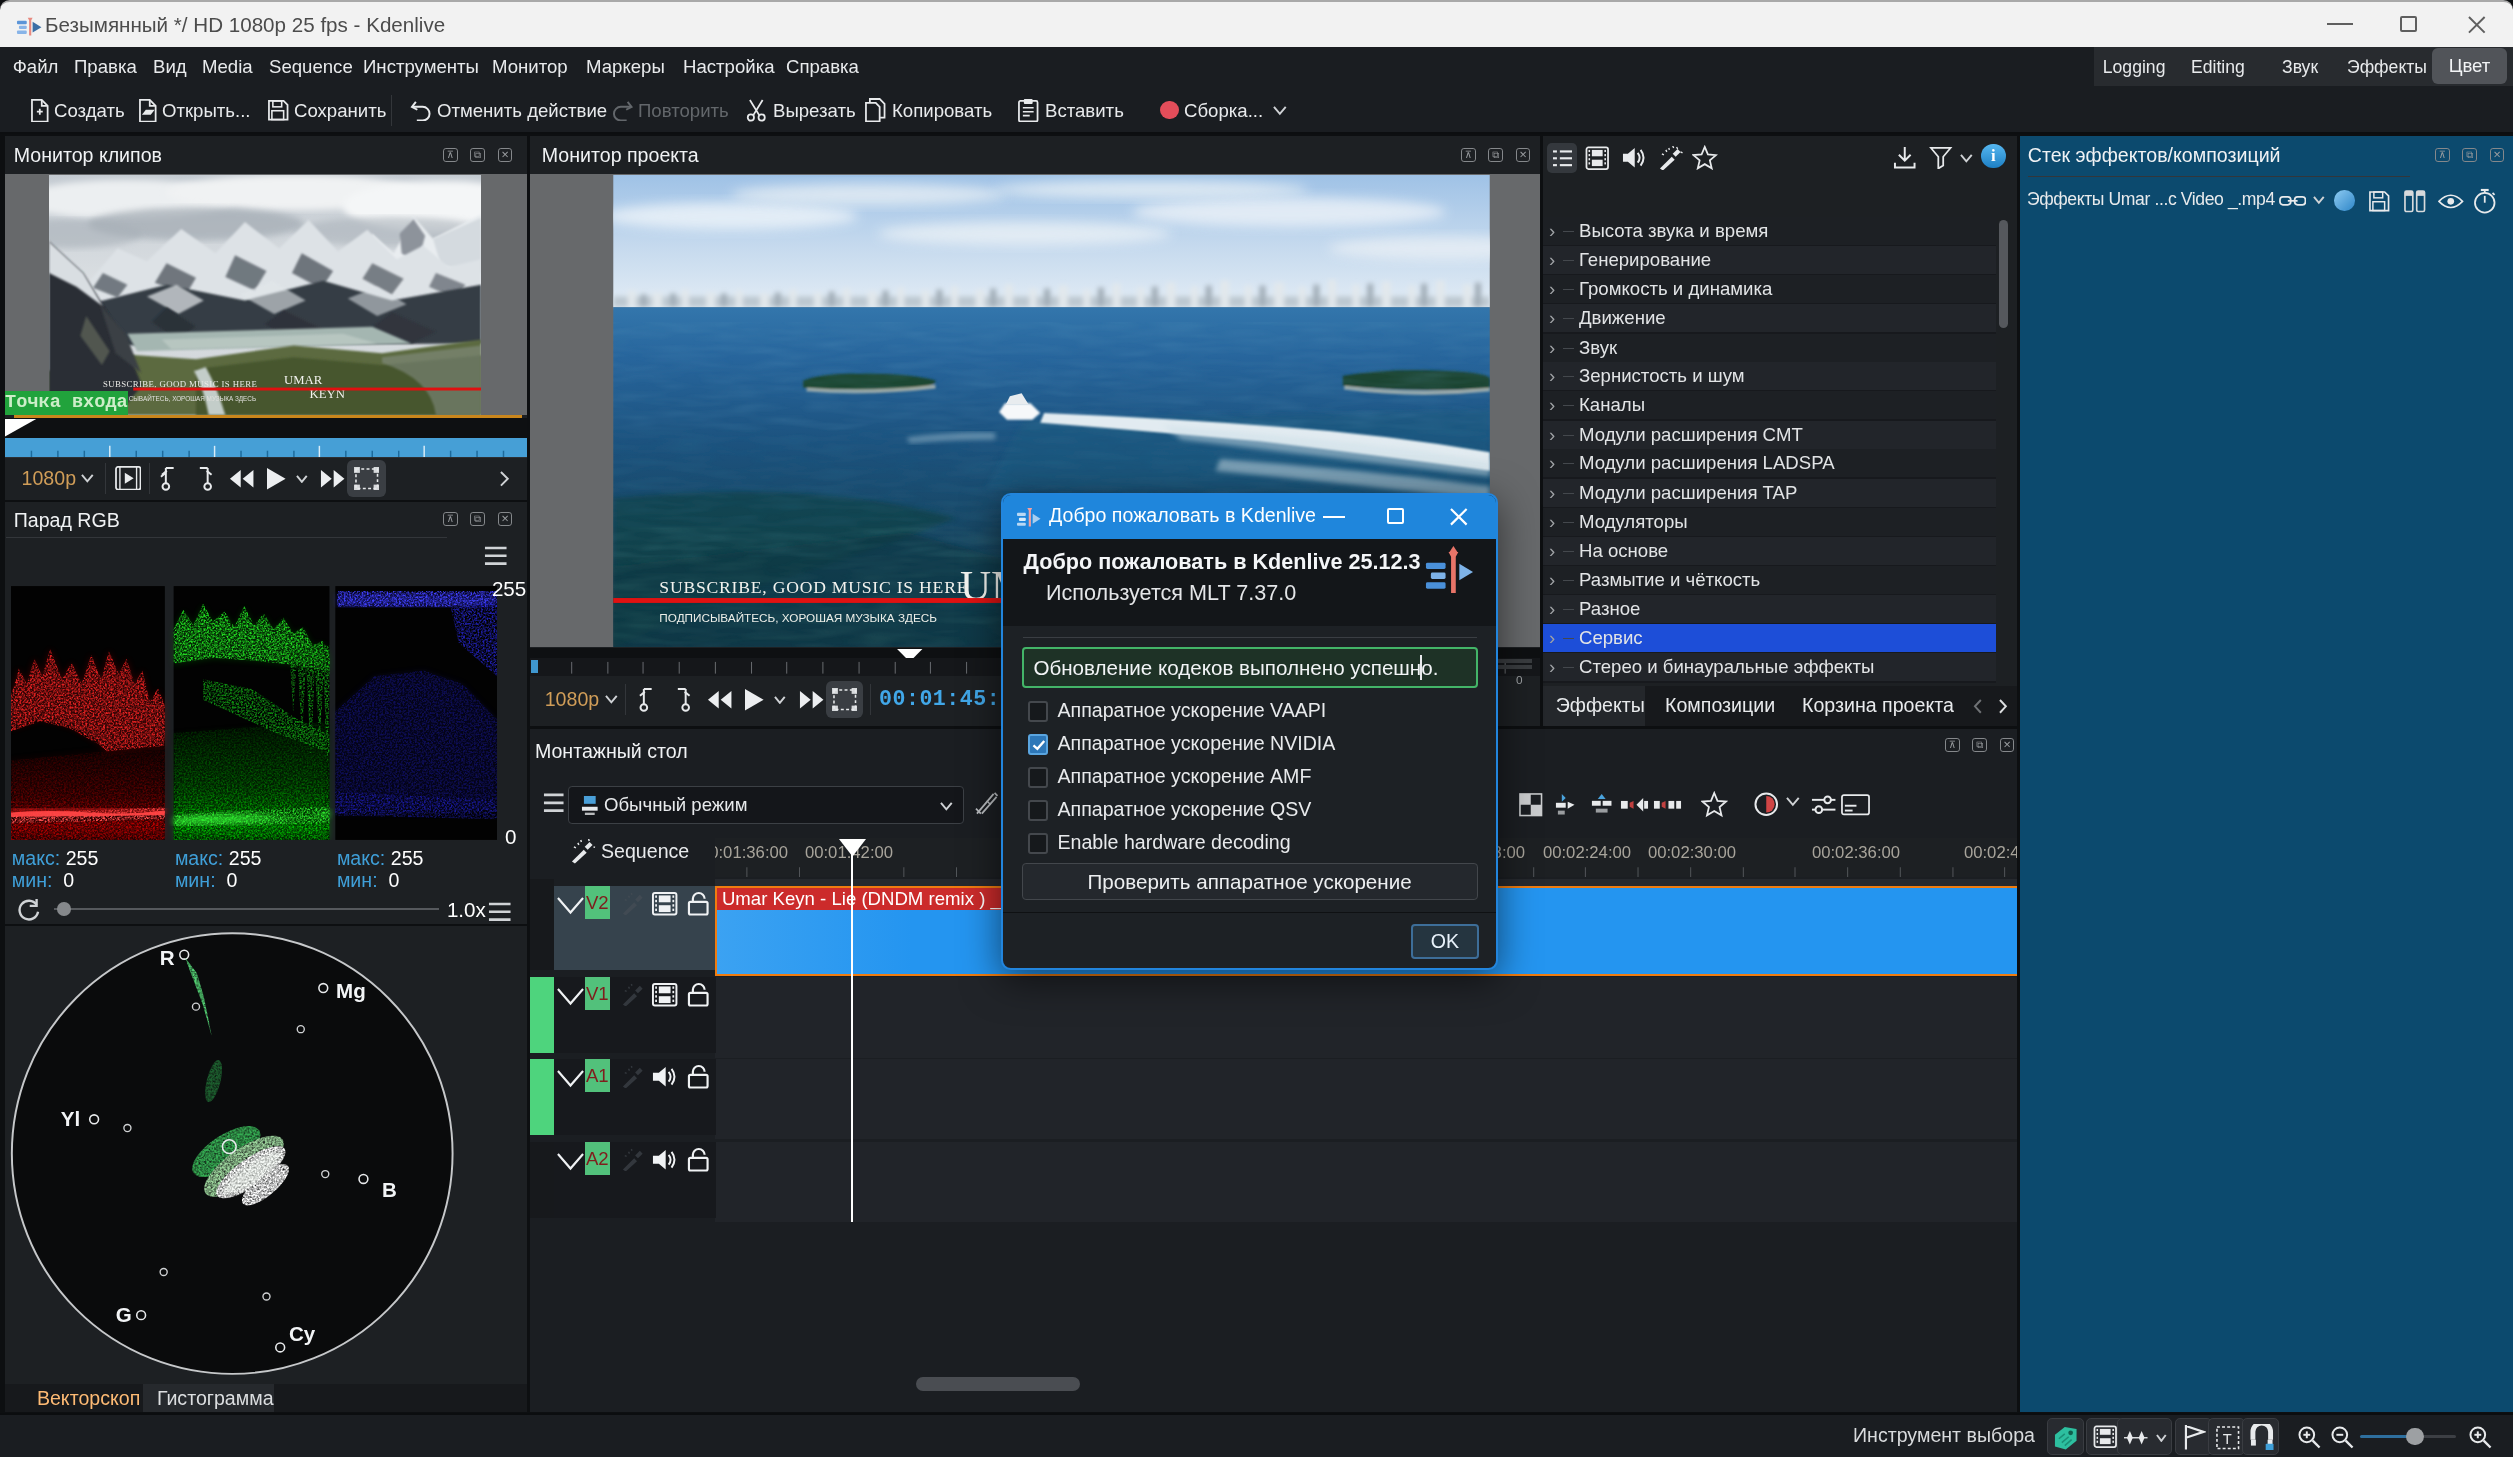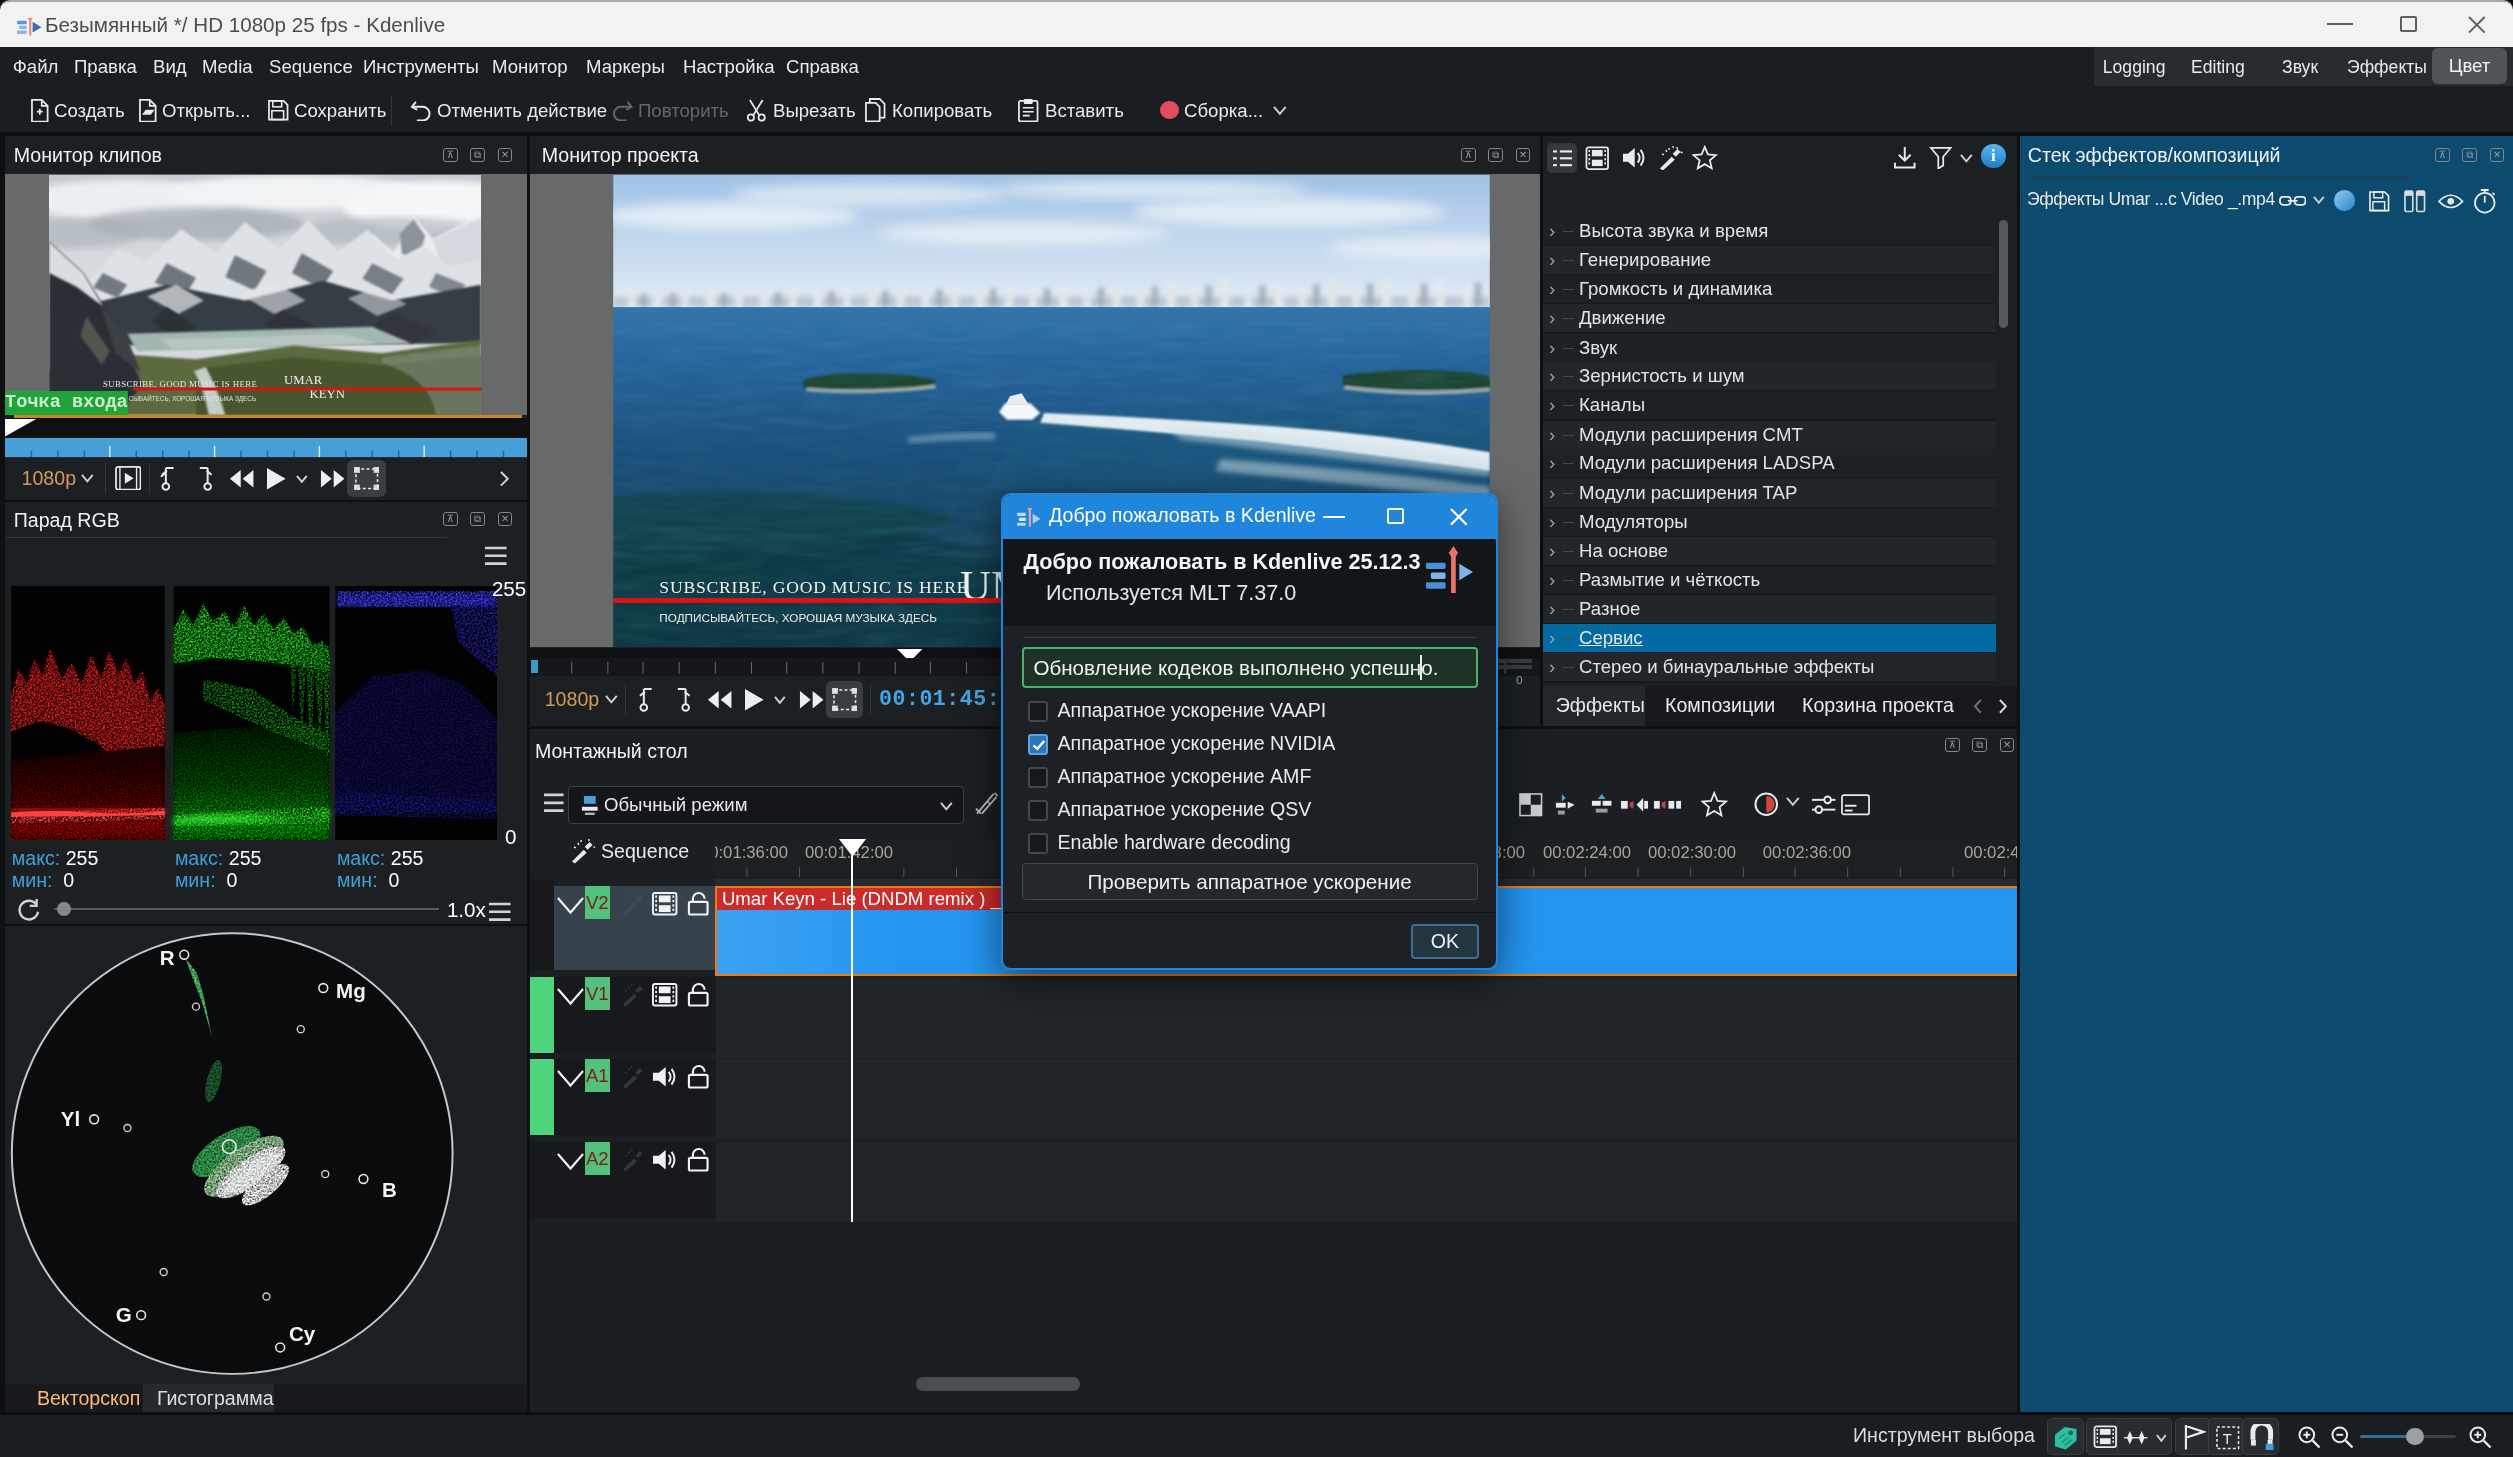--- a/index.html
+++ b/index.html
@@ -815,21 +815,21 @@
       <div class="efrow" style="top:117px;background:#1d2024;">Звук</div>
       <div class="efrow" style="top:145px;background:#22252a;">Зернистость и шум</div>
       <div class="efrow" style="top:174px;background:#1d2024;">Каналы</div>
       <div class="efrow" style="top:204px;background:#22252a;">Модули расширения CMT</div>
       <div class="efrow" style="top:232px;background:#1d2024;">Модули расширения LADSPA</div>
       <div class="efrow" style="top:262px;background:#22252a;">Модули расширения TAP</div>
       <div class="efrow" style="top:291px;background:#1d2024;">Модуляторы</div>
       <div class="efrow" style="top:320px;background:#22252a;">На основе</div>
       <div class="efrow" style="top:349px;background:#1d2024;">Размытие и чёткость</div>
       <div class="efrow" style="top:378px;background:#22252a;">Разное</div>
-      <div class="efrow" style="top:407px;background:#0369a1;text-decoration:underline;">Сервис</div>
+      <div class="efrow" style="top:407px;background:#1d4ed8;">Сервис</div>
       <div class="efrow" style="top:436px;background:#22252a;">Стерео и бинауральные эффекты</div>
     </div>
 
     <div class="abs" style="left:454px;top:81px;width:10.8px;height:466px;background:#1d2023;"></div>
     <div class="abs" style="left:456px;top:84px;width:8.8px;height:108px;background:#55585d;border-radius:4.9px;"></div>
 
     <div class="abs" style="left:0;top:550px;width:474px;height:40px;background:#17191c;">
       <div class="abs" style="left:0;top:0;width:102px;height:40px;background:#24272b;"></div>
       <div class="abs txt" style="left:12.7px;top:7.8px;font-size:19.6px;">Эффекты</div>
       <div class="abs txt" style="left:122px;top:7.8px;font-size:19.6px;">Композиции</div>
@@ -986,21 +986,21 @@
       <div class="rlab" style="left:29px;">00:01:36:00</div>
       <div class="rlab" style="left:134px;">00:01:42:00</div>
       <div class="rlab" style="left:240px;margin-top:32px;">00:01:48:00</div>
       <div class="rlab" style="left:345px;">00:01:54:00</div>
       <div class="rlab" style="left:450px;">00:02:00:00</div>
       <div class="rlab" style="left:556px;">00:02:06:00</div>
       <div class="rlab" style="left:661px;">00:02:12:00</div>
       <div class="rlab" style="left:766px;">00:02:18:00</div>
       <div class="rlab" style="left:872px;">00:02:24:00</div>
       <div class="rlab" style="left:977px;">00:02:30:00</div>
-      <div class="rlab" style="left:1083px;text-align:right;">00:02:36:00</div>
+      <div class="rlab" style="left:1141px;">00:02:36:00</div>
       <div class="rlab" style="left:1188px;margin-top:36px;">00:02:42:00</div>
       <div class="rlab" style="left:1293px;">00:02:48:00</div>
       <svg class="abs" style="left:0;top:0;" width="1302" height="39" viewBox="0 0 1328 40">
         <g stroke="#54575b" stroke-width="1">
           <line x1="29" y1="30" x2="29" y2="40"></line>
             <line x1="83" y1="30" x2="83" y2="40"></line>
             <line x1="137" y1="30" x2="137" y2="40"></line>
             <line x1="190" y1="30" x2="190" y2="40"></line>
             <line x1="244" y1="30" x2="244" y2="40"></line>
             <line x1="298" y1="30" x2="298" y2="40"></line>

